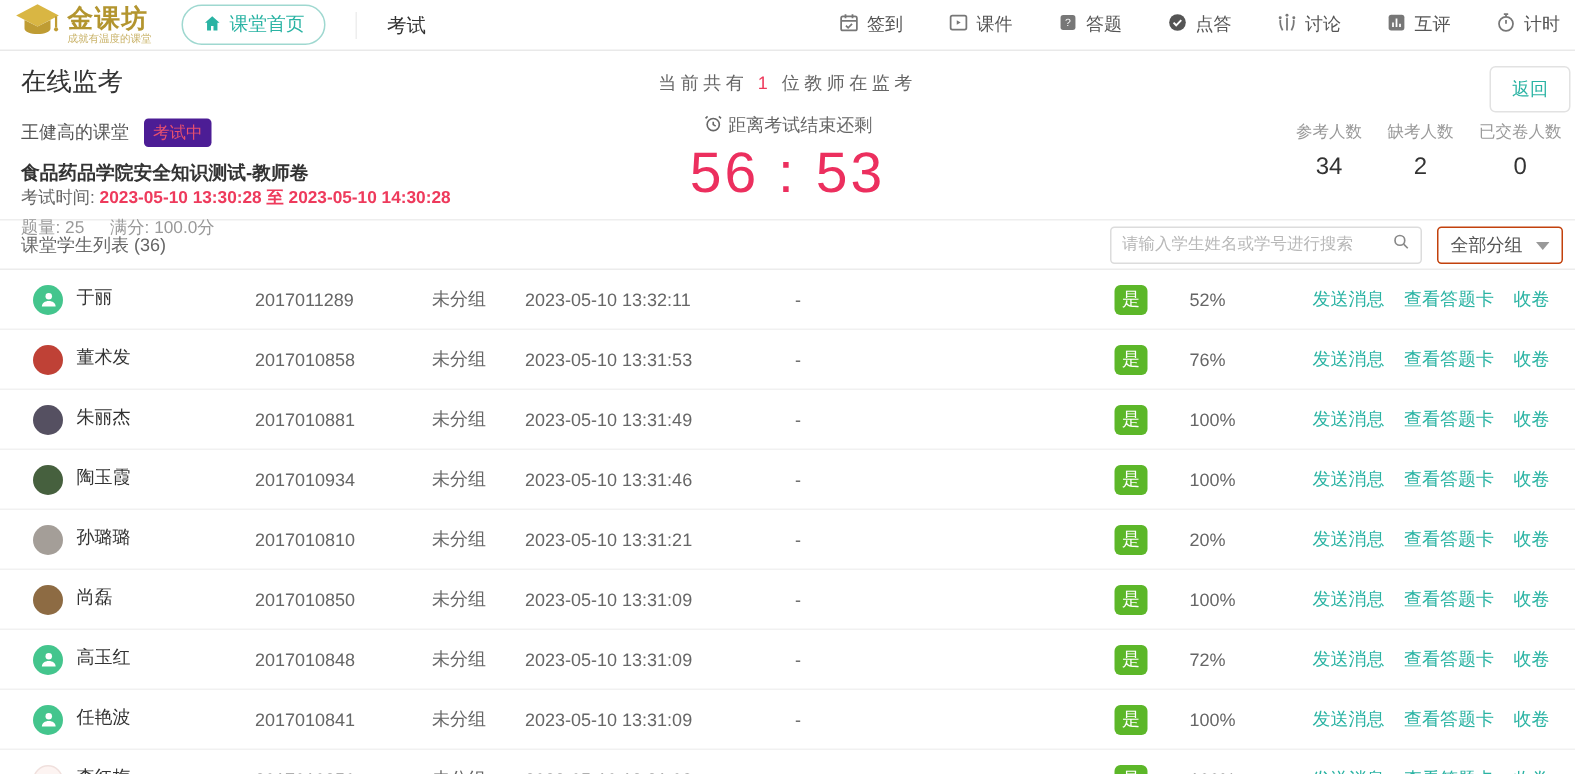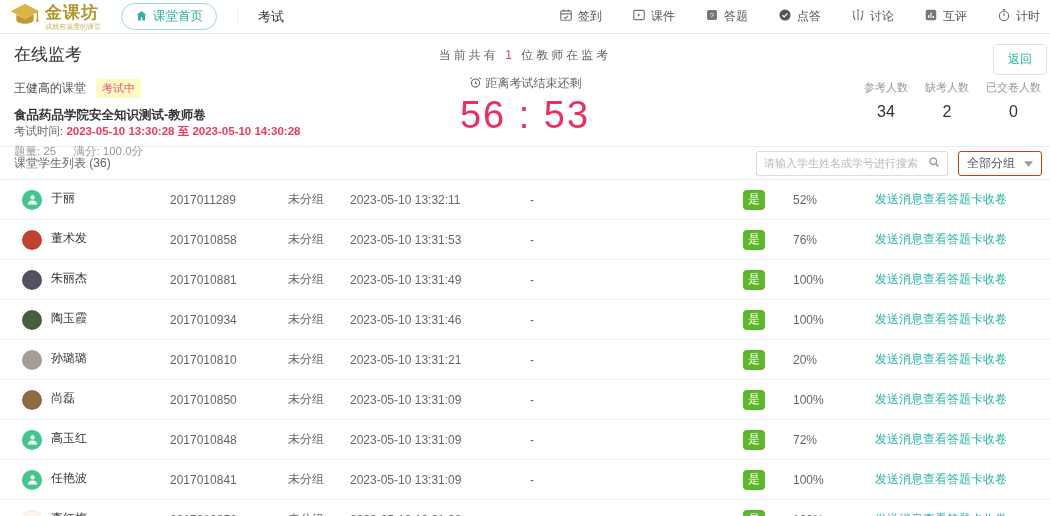--- a/index.html
+++ b/index.html
@@ -19,21 +19,21 @@
   .exam-tab { margin-left:20px; padding-left:20px; border-left:1px solid #eee;
     font-size:13px; color:#333; cursor:pointer; }
   .nav-tools { margin-left:auto; display:flex; align-items:center; gap:30px; white-space:nowrap; }
   .tool { display:flex; align-items:center; gap:5px; font-size:12px; color:#555; cursor:pointer; }
   .tool svg { width:14px; height:14px; flex:none; }
 
   
   .header { position:relative; height:113px; padding:9px 14px 0; border-bottom:1px solid #eee; }
   .page-title { font-size:17px; font-weight:400; color:#333; margin-bottom:13px; }
   .classroom-line { display:flex; align-items:center; gap:10px; font-size:12px; color:#555; margin-bottom:9px; }
-  .status-badge { background:#fef9c3; color:#e8506e; font-size:11px; padding:2px 6px; border-radius:3px; }
+  .status-badge { background:#4c1d95; color:#e8506e; font-size:11px; padding:2px 6px; border-radius:3px; }
   .exam-name { font-size:12.5px; font-weight:bold; color:#333; margin-bottom:0; }
   .exam-time { font-size:11.5px; color:#666; margin-bottom:5px; }
   .exam-time .red { color:#ee3a5c; font-weight:bold; }
   .exam-meta { font-size:11.5px; color:#999; }
   .exam-meta span + span { margin-left:14px; }
 
   .center-block { position:absolute; left:0; right:0; top:13px; text-align:center; }
   .notice { font-size:12px; color:#666; letter-spacing:3px; }
   .notice .red { color:#ee3a5c; }
   .cd-label { margin-top:11px; font-size:12px; color:#666; display:inline-flex; align-items:center; gap:4px; }
@@ -43,21 +43,21 @@
   .back-btn { position:absolute; top:10px; right:3px; border:1px solid #e2e2e2; border-radius:4px;
     background:#fff; color:#2ab3a3; font-size:12px; padding:6px 14px; cursor:pointer; }
   .stats { position:absolute; top:46px; left:864px; display:flex; gap:17px; text-align:center; }
   .stat-label { font-size:11px; color:#999; white-space:nowrap; }
   .stat-value { font-size:16px; color:#333; margin-top:8px; }
 
   
   .list-header { height:33px; display:flex; align-items:center; padding:0 8px 0 14px;
     border-bottom:1px solid #ececec; }
   .list-title { font-size:12px; color:#666; }
-  .search-box { margin-left:auto; width:192px; height:25px; border:1px solid #dcdcdc;
+  .search-box { margin-left:auto; width:208px; height:25px; border:1px solid #dcdcdc;
     border-radius:3px; display:flex; align-items:center; padding:0 7px; background:#fff;justify-content:flex-end; }
   .search-box input { border:none; outline:none; flex:1; font-size:11px; color:#555;
     font-family:inherit; min-width:0; }
   .search-box input::placeholder { color:#b8b8b8; }
   .search-box svg { width:12px; height:12px; flex:none; }
   .group-select { width:84px; height:25px; border:1px solid #c2410c; border-radius:3px;
     margin-left:10px; display:flex; align-items:center; justify-content:space-between;
     padding:0 8px; font-size:12px; color:#555; background:#fff; cursor:pointer; }
 
   
@@ -69,21 +69,21 @@
   .avatar { width:20px; height:20px; border-radius:50%; flex:none; display:flex;
     align-items:center; justify-content:center; overflow:hidden; background:#cfcfcf; }
   .avatar .person { display:none; width:13px; height:13px; }
   .avatar .heart { display:none; color:#e7413e; font-size:13px; line-height:1; }
   .avatar-default { background:#44c58d; }
   .avatar-default .person { display:block; }
   .avatar-heart { background:#fdf4f2; border:1px solid #f0e0dd; }
   .avatar-heart .heart { display:block; }
   .badge-yes { width:22px; height:20px; background:#5cb729; color:#fff; font-size:12px;
     border-radius:4px; display:flex; align-items:center; justify-content:center; }
-  .actions { display:flex; white-space:nowrap; }
+  .actions { display:flex; gap:13px; white-space:nowrap; }
   .actions a { color:#2ab3a3; cursor:pointer; text-decoration:none; }
 </style>
 </head>
 <body>
 
 <div class="navbar">
   <div class="logo">
     <span>
       <svg width="30" height="26" viewBox="0 0 48 42">
         <path d="M24 3L47 15 24 27 1 15z" fill="#d9b643"></path>

